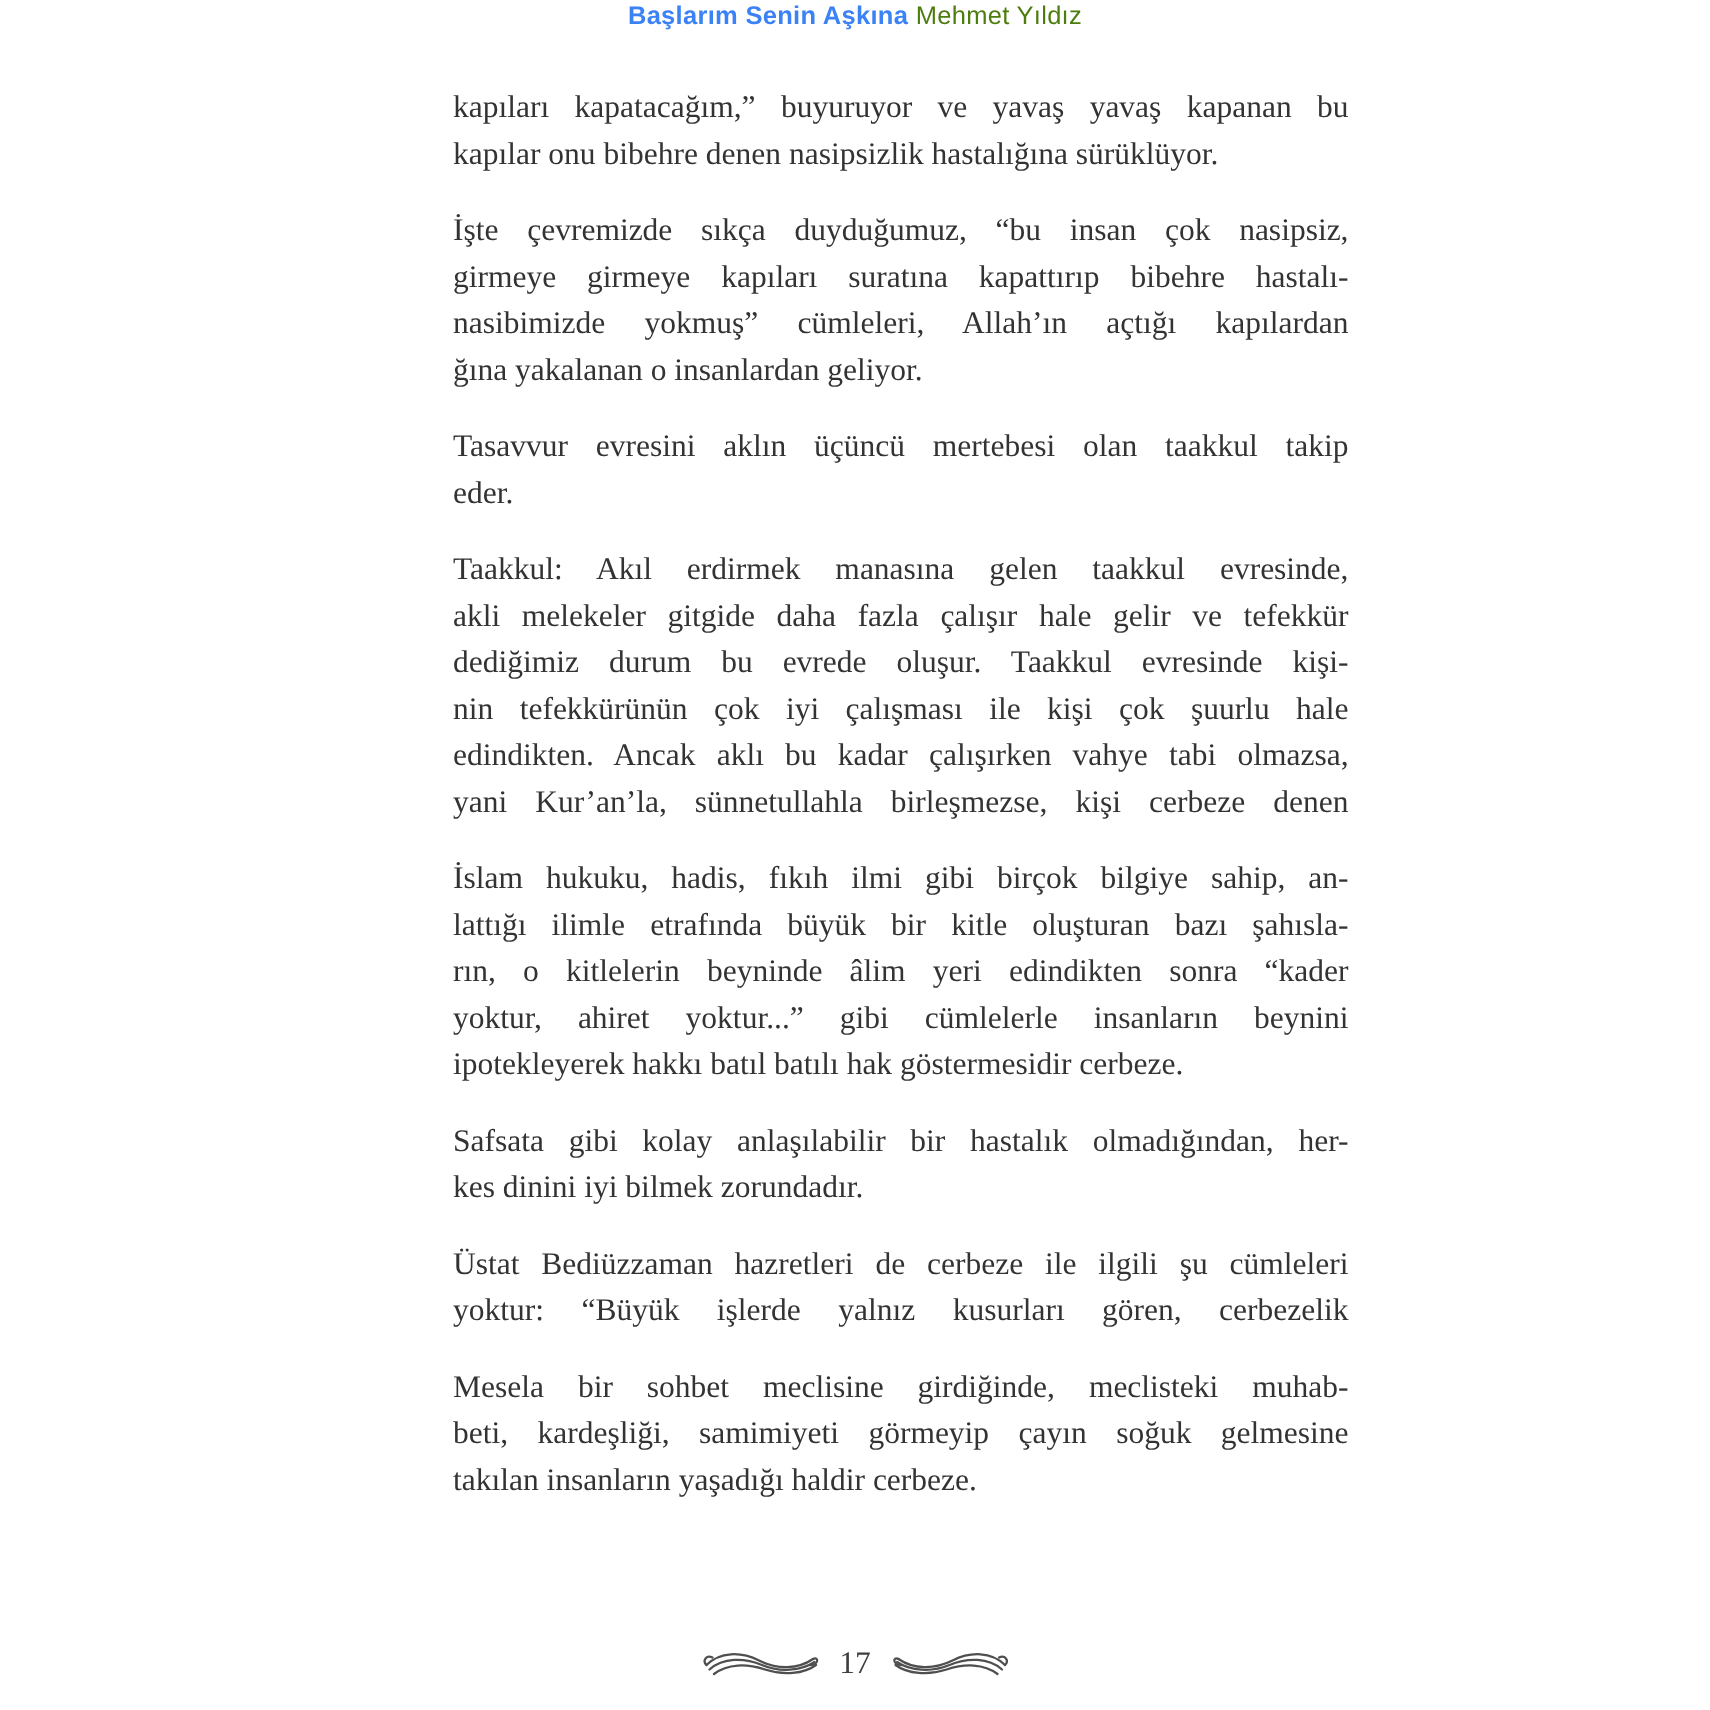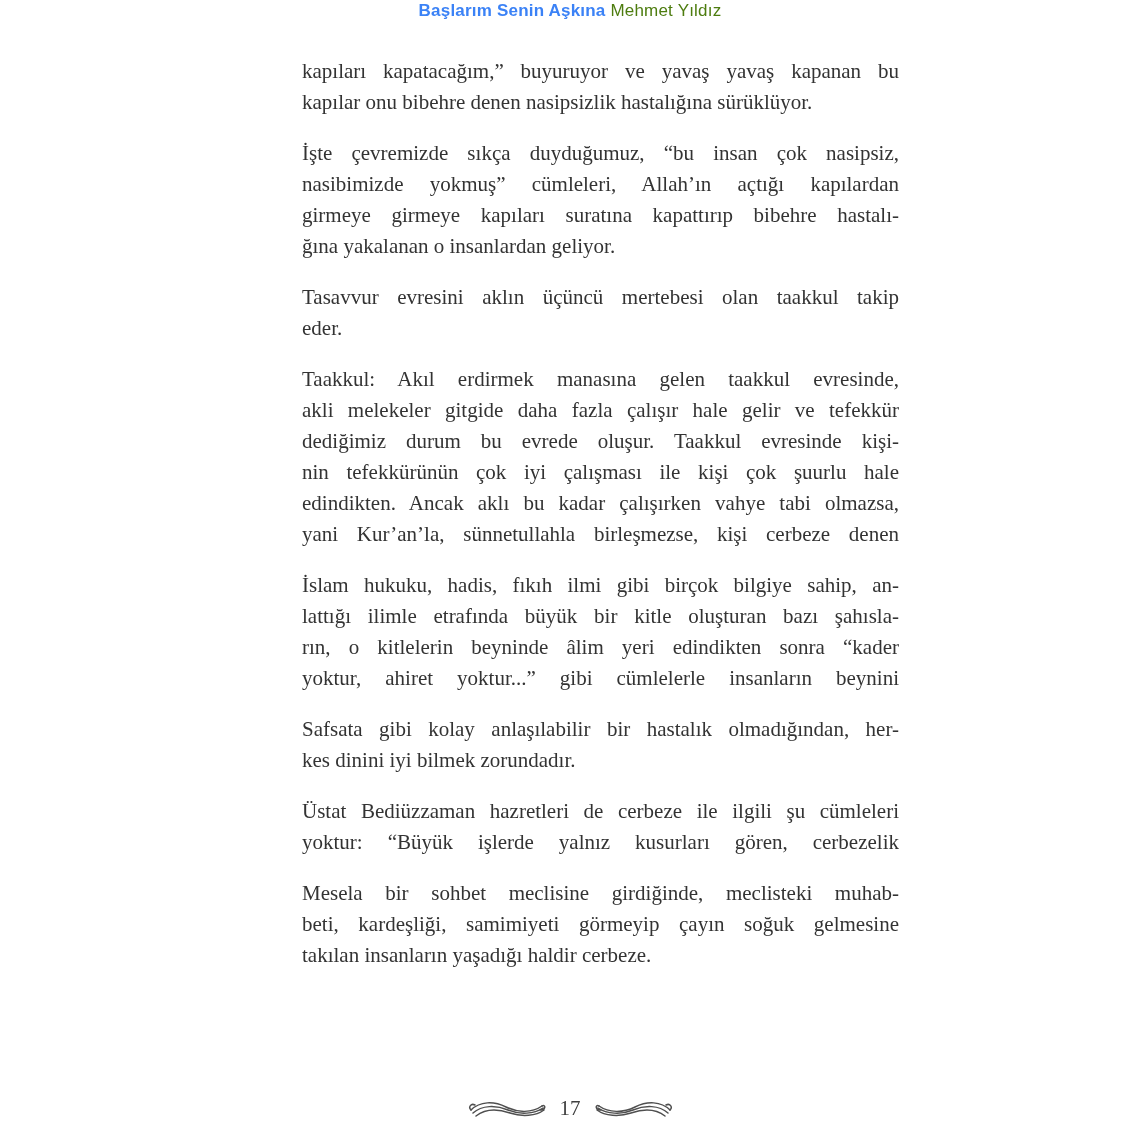--- a/index.html
+++ b/index.html
@@ -78,41 +78,42 @@
   <span class="author">Mehmet Yıldız</span>
 </div>
 
 <div class="page-body">
     <div class="para">
       <div class="line"><span>kapıları kapatacağım,” buyuruyor ve yavaş yavaş kapanan bu</span></div>
       <div class="line last"><span>kapılar onu </span><span class="bold">bibehre</span><span> denen nasipsizlik hastalığına sürüklüyor.</span></div>
     </div>
     <div class="para">
       <div class="line"><span>İşte çevremizde sıkça duyduğumuz, “bu insan çok nasipsiz,</span></div>
+      <div class="line"><span>girmeye girmeye kapıları suratına kapattırıp bibehre hastalı-</span></div>
       <div class="line"><span>nasibimizde yokmuş” cümleleri, Allah’ın açtığı kapılardan</span></div>
-      <div class="line"><span>girmeye girmeye kapıları suratına kapattırıp bibehre hastalı-</span></div>
       <div class="line last"><span>ğına yakalanan o insanlardan geliyor.</span></div>
     </div>
     <div class="para">
       <div class="line"><span>Tasavvur evresini aklın üçüncü mertebesi olan taakkul takip</span></div>
       <div class="line last"><span>eder.</span></div>
     </div>
     <div class="para">
       <div class="line"><span class="bold">Taakkul</span><span>: Akıl erdirmek manasına gelen taakkul evresinde,</span></div>
       <div class="line"><span>akli melekeler gitgide daha fazla çalışır hale gelir ve tefekkür</span></div>
       <div class="line"><span>dediğimiz durum bu evrede oluşur. Taakkul evresinde kişi-</span></div>
       <div class="line"><span>nin tefekkürünün çok iyi çalışması ile kişi çok şuurlu hale</span></div>
       <div class="line"><span>edindikten. Ancak aklı bu kadar çalışırken vahye tabi olmazsa,</span></div>
       <div class="line"><span>yani Kur’an’la, sünnetullahla birleşmezse, kişi </span><span class="bold">cerbeze</span><span> denen</span></div>
     </div>
     <div class="para">
       <div class="line"><span>İslam hukuku, hadis, fıkıh ilmi gibi birçok bilgiye sahip, an-</span></div>
       <div class="line"><span>lattığı ilimle etrafında büyük bir kitle oluşturan bazı şahısla-</span></div>
       <div class="line"><span>rın, o kitlelerin beyninde âlim yeri edindikten sonra “kader</span></div>
       <div class="line"><span>yoktur, ahiret yoktur...” gibi cümlelerle insanların beynini</span></div>
+      <div class="line last"><span>ipotekleyerek hakkı batıl batılı hak göstermesidir cerbeze.</span></div>
     </div>
     <div class="para">
       <div class="line"><span>Safsata gibi kolay anlaşılabilir bir hastalık olmadığından, her-</span></div>
       <div class="line last"><span>kes dinini iyi bilmek zorundadır.</span></div>
     </div>
     <div class="para">
       <div class="line"><span>Üstat Bediüzzaman hazretleri de cerbeze ile ilgili şu cümleleri</span></div>
       <div class="line"><span>yoktur: </span><span class="bold">“Büyük işlerde yalnız kusurları gören, cerbezelik</span></div>
     </div>
     <div class="para">

